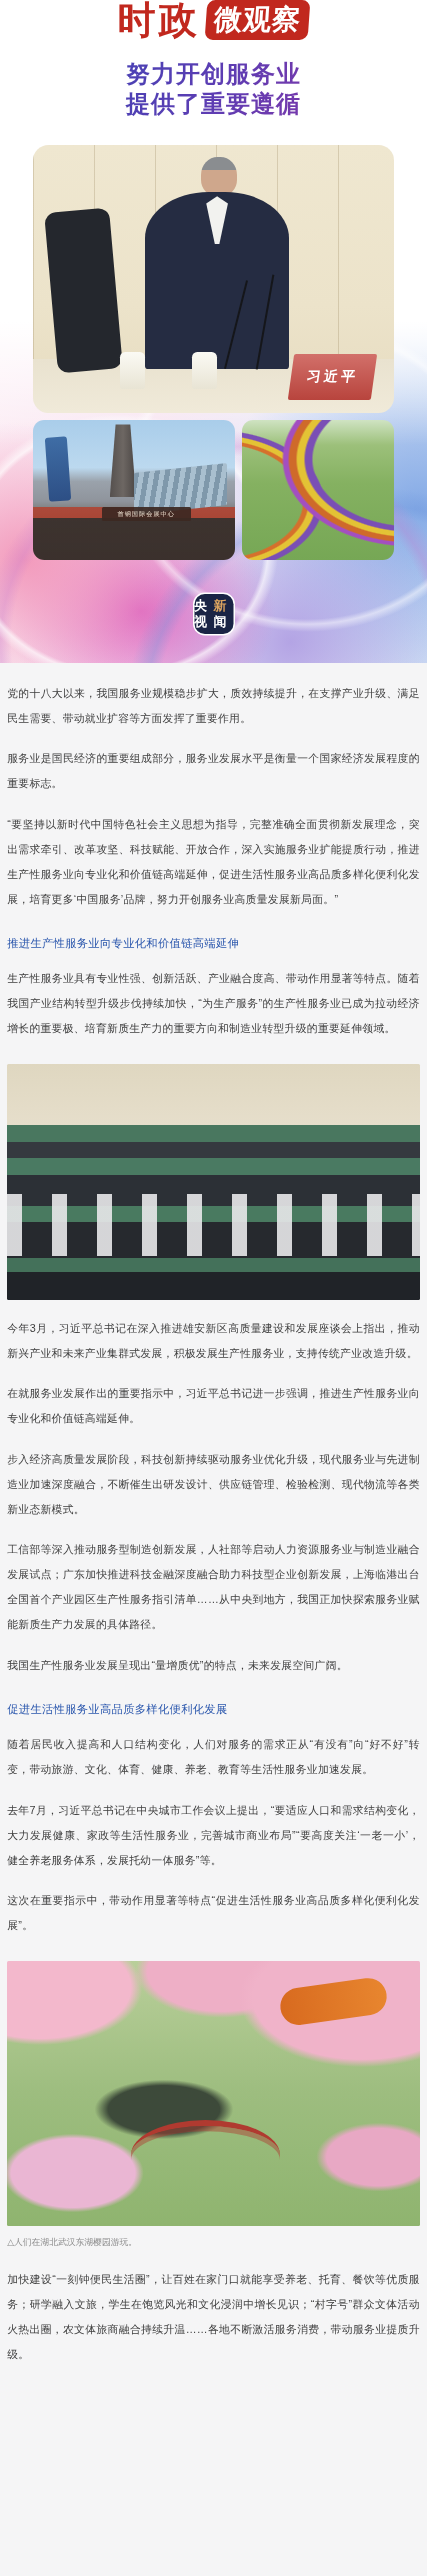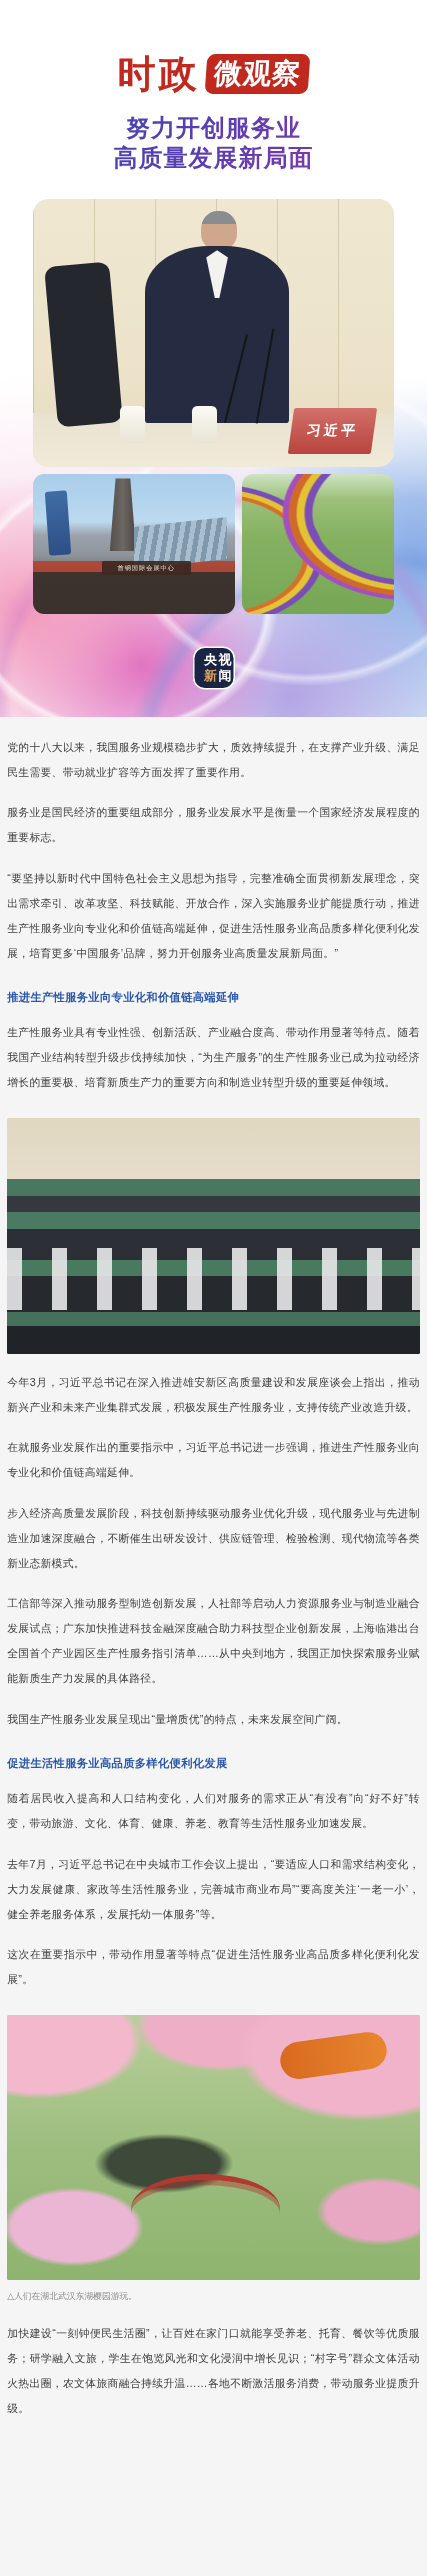--- a/index.html
+++ b/index.html
@@ -3,21 +3,21 @@
 <meta charset="utf-8">
 <style>
   html,body{margin:0;padding:0;background:#f5f5f6;}
   .page{
     width:427px;margin:0 auto;background:#f5f5f6;
     font-family:"Liberation Sans","DejaVu Sans",sans-serif;
     -webkit-font-smoothing:antialiased;
   }
 
   
-  .cover-top{background:#ffffff;padding-top:54px;text-align:center;}
+  .cover-top{background:#ffffff;text-align:center;}
   .logo-row{display:flex;align-items:center;justify-content:center;gap:6.2px;}
   .logo-main{
     color:#c1281e;font-size:38px;font-weight:900;letter-spacing:3.1px;
     font-family:"Liberation Serif","DejaVu Serif",serif;line-height:40px;
   }
   .logo-badge{
     background:#c1281e;color:#ffffff;font-size:28px;font-weight:800;
     line-height:30px;padding:4.6px 8.2px 5.7px;border-radius:8.2px;
     transform:skewX(-4deg);letter-spacing:1px;
   }
@@ -94,33 +94,33 @@
       radial-gradient(130% 95% at 112% 28%,rgba(0,0,0,0) 50%,#7a4fb5 51% 54%,#e3c335 55% 58%,#cf6a2a 59% 62%,#a34fc0 63% 65%,rgba(0,0,0,0) 66%),
       radial-gradient(120% 85% at -18% 58%,rgba(0,0,0,0) 48%,#d5702c 49% 51%,#e3c335 52% 55%,#7a4fb5 56% 59%,rgba(0,0,0,0) 60%),
       linear-gradient(180deg,#cfe3c2 0%,#9cc07a 18%,#85b161 45%,#76a755 100%);
   }
 
   
   .cctv-badge{
     position:absolute;left:50%;top:449px;transform:translateX(-50%);
     width:39px;height:40px;background:#1a2445;border-radius:10.3px;
     box-shadow:0 0 0 1.5px #ffffff;
-    display:flex;flex-direction:column;align-items:flex-end;justify-content:center;
+    display:flex;flex-direction:row;align-items:center;justify-content:center;
     color:#ffffff;font-size:13px;font-weight:800;line-height:16px;letter-spacing:1.5px;
   }
   .cctv-badge .gold{color:#d9a25f;}
 
   
   .article{padding:2.1px 7.2px 25px;}
   .article p{
     font-size:10.8px;line-height:25px;color:#3e3e3e;margin:15.5px 0;
     text-align:justify;letter-spacing:0.3px;
   }
   .article h2{
-    color:#2b57ad;font-size:11.3px;font-weight:700;line-height:16px;
+    color:#2b57ad;font-size:11.3px;font-weight:400;line-height:16px;
     margin:23px 0 15.5px;letter-spacing:0.3px;
   }
   .article figure{margin:23px 0 0;}
   .article .ill{width:100%;border-radius:1.5px;position:relative;overflow:hidden;}
   .article figcaption{
     font-size:8.8px;line-height:14.4px;color:#8a8a8a;margin:8.2px 0 18.5px;text-align:left;
   }
 
   
   .ill-meeting{
@@ -169,21 +169,21 @@
 
 <div class="page">
 
   <div class="cover-top">
     <div class="logo-row">
       <span class="logo-main">时政</span>
       <span class="logo-badge">微观察</span>
     </div>
     <div class="cover-title">
       <div>努力开创服务业</div>
-      <div>高质量发展新局面</div>
+      <div>提供了重要遵循</div>
     </div>
   </div>
 
   <div class="cover-card">
 
     <div class="ph-xi">
       <div class="x-chair"></div>
       <div class="x-head"></div>
       <div class="x-body"></div>
       <div class="x-shirt"></div>

